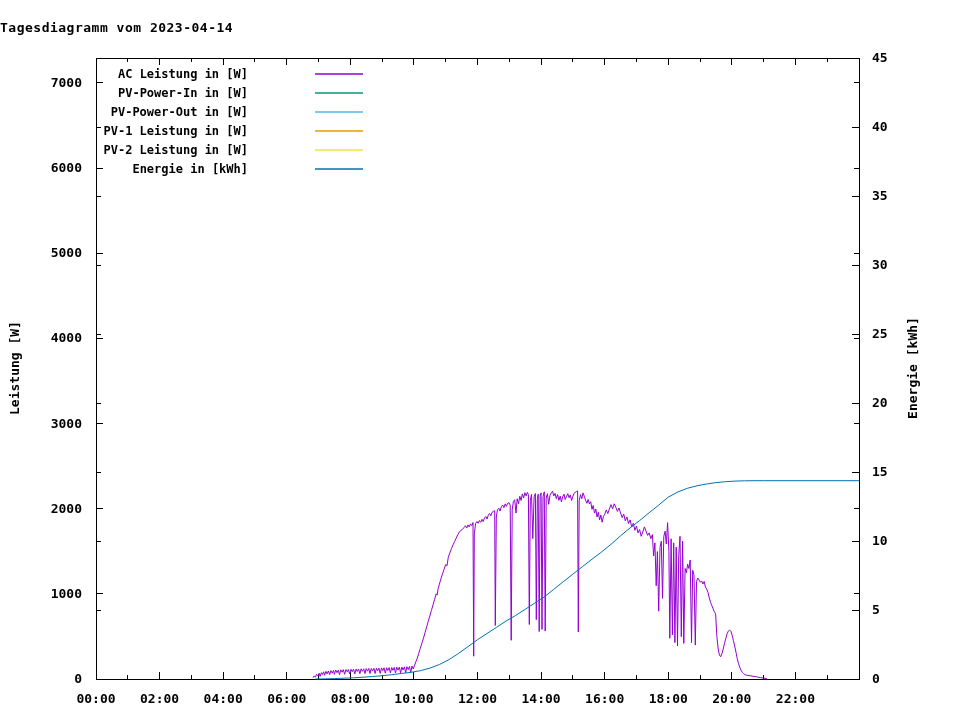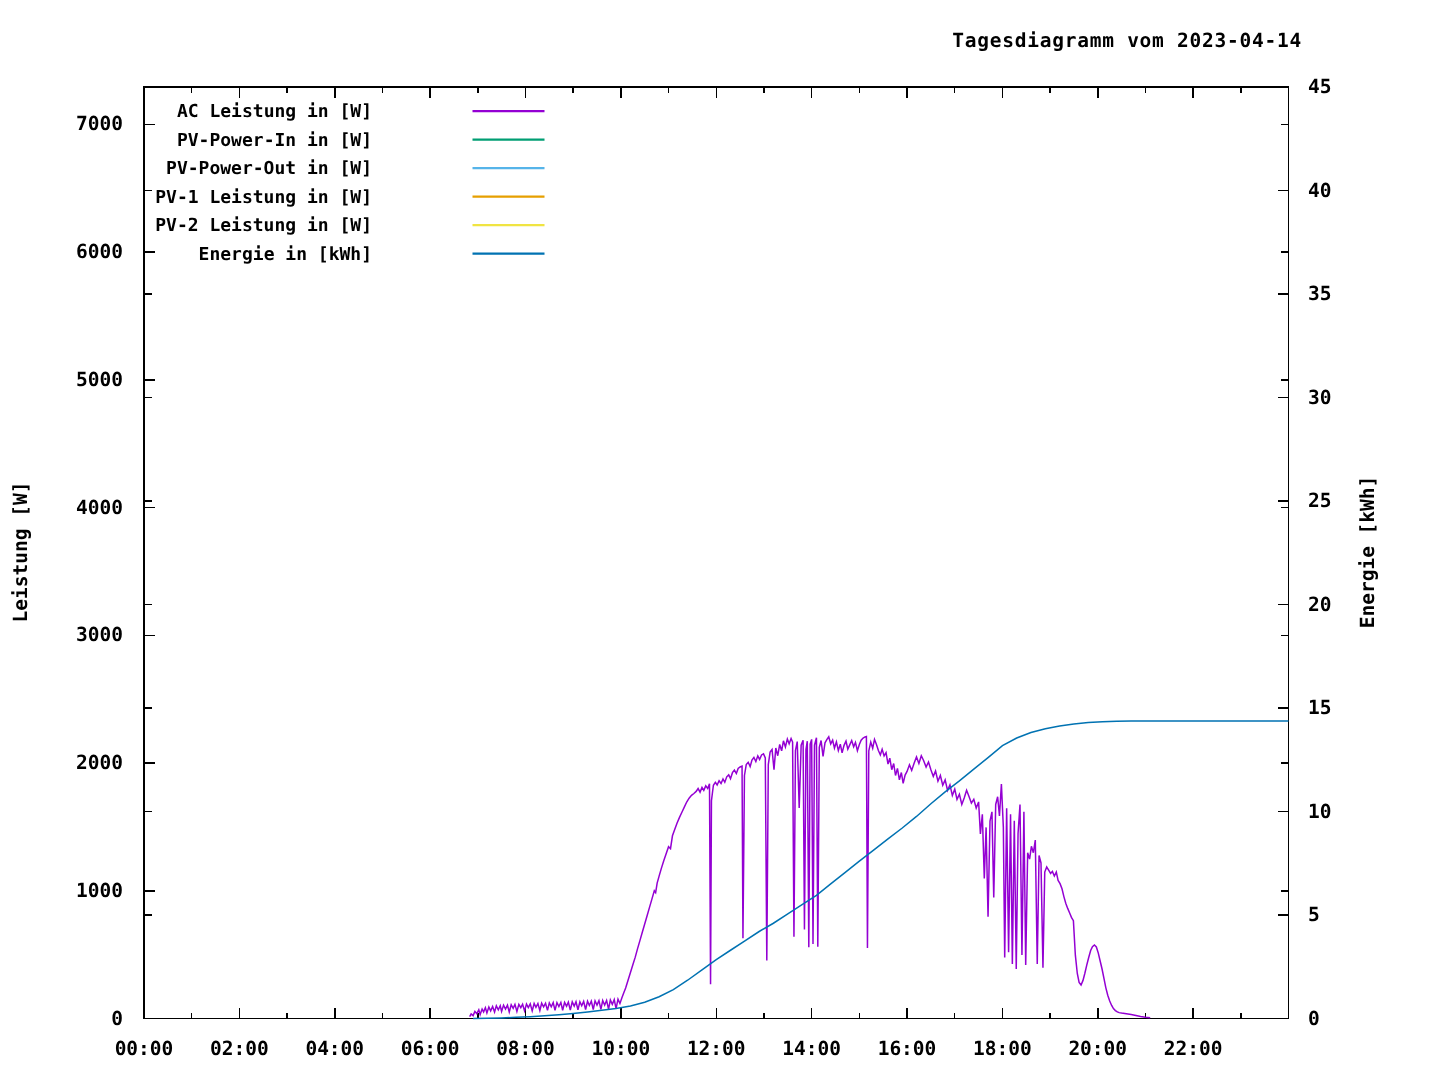--- a/index.html
+++ b/index.html
@@ -1,18 +1,18 @@
 <!DOCTYPE html>
 <html><head>
 <meta charset="utf-8">
 <style>
   html,body{margin:0;padding:0;background:#ffffff;}
   .chart-wrap{position:relative;width:960px;height:720px;background:#ffffff;overflow:hidden;
     font-family:"DejaVu Sans Mono","Liberation Mono",monospace;font-weight:bold;color:#000;}
-  .chart-title{position:absolute;left:0;top:20px;width:868px;text-align:right;
+  .chart-title{position:absolute;left:0;top:20px;width:868px;text-align:left;
     font-size:13px;letter-spacing:0.5px;}
   .axis-label{position:absolute;width:220px;height:18px;text-align:center;
     font-size:13px;transform:rotate(-90deg);}
   .ylabel{left:-94px;top:359px;}
   .y2label{left:804px;top:359px;}
   svg{position:absolute;left:0;top:0;}
   .tick-label{font:bold 13px "DejaVu Sans Mono","Liberation Mono",monospace;fill:#000;}
   .legend-label{font:bold 12px "DejaVu Sans Mono","Liberation Mono",monospace;fill:#000;}
 </style>
 </head>

